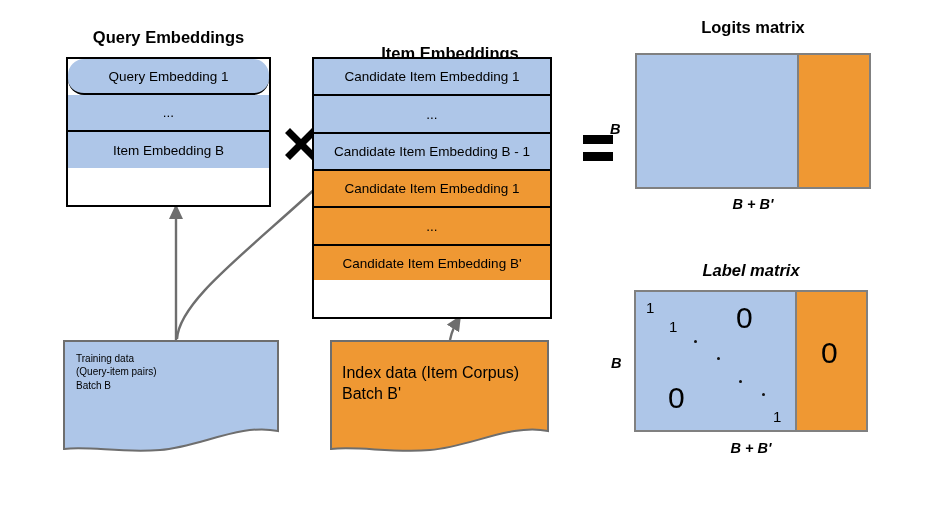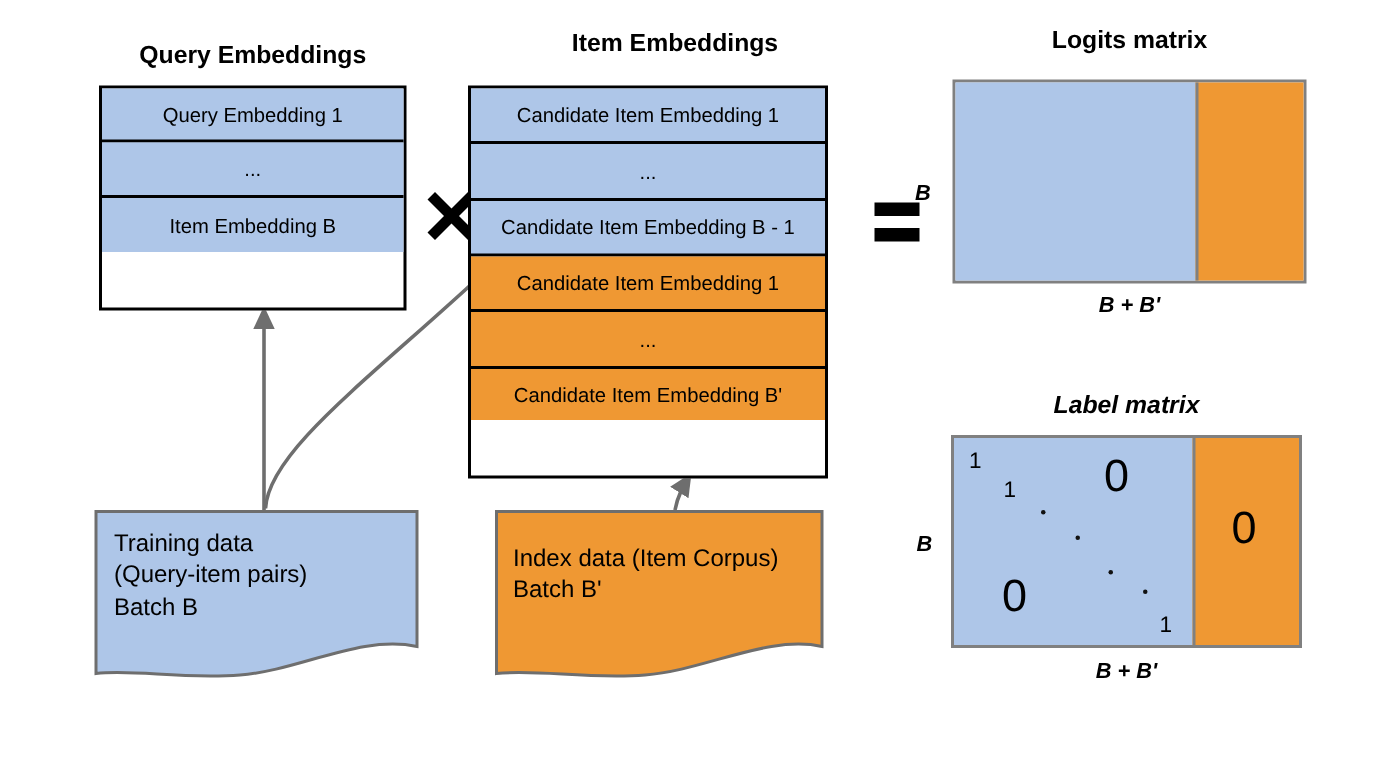--- a/index.html
+++ b/index.html
@@ -114,37 +114,37 @@
 
     <g>
       <rect x="583" y="135" width="30" height="9" fill="#000000"></rect>
       <rect x="583" y="152" width="30" height="9" fill="#000000"></rect>
     </g>
   </svg>
 
   <div class="heading abs" style="left:66px; top:28px; width:205px;">Query Embeddings</div>
 
   <div class="stack abs" style="left:66px; top:57px; width:205px; height:150px;">
-    <div class="row blue" style="height:36px;">Query Embedding 1</div>
+    <div class="row blue" style="height:36px;border-radius:16px;">Query Embedding 1</div>
     <div class="row blue" style="height:37px;">...</div>
     <div class="row blue" style="height:36px;">Item Embedding B</div>
   </div>
 
-  <div class="heading abs" style="left:330px; top:20px; width:240px;">Item Embeddings</div>
+  <div class="heading abs" style="left:330px; top:44px; width:240px;">Item Embeddings</div>
 
   <div class="stack abs" style="left:312px; top:57px; width:240px; height:262px;">
     <div class="row blue" style="height:37px;">Candidate Item Embedding 1</div>
     <div class="row blue" style="height:38px;">...</div>
     <div class="row blue" style="height:37px;">Candidate Item Embedding B - 1</div>
     <div class="row orange" style="height:37px;">Candidate Item Embedding 1</div>
     <div class="row orange" style="height:38px;">...</div>
     <div class="row orange" style="height:34px;">Candidate Item Embedding B'</div>
   </div>
 
-  <div class="abs" style="left:76px; top:352px; font-size:16px; line-height:1.33; color:#000;">
+  <div class="abs" style="left:76px; top:352px; font-size:10px; line-height:1.33; color:#000;">
     <div>Training data</div>
     <div>(Query-item pairs)</div>
     <div>Batch B</div>
   </div>
 
   <div class="abs" style="left:342px; top:362px; font-size:16px; line-height:1.33; color:#000;">
     <div>Index data (Item Corpus)</div>
     <div>Batch B'</div>
   </div>
 

